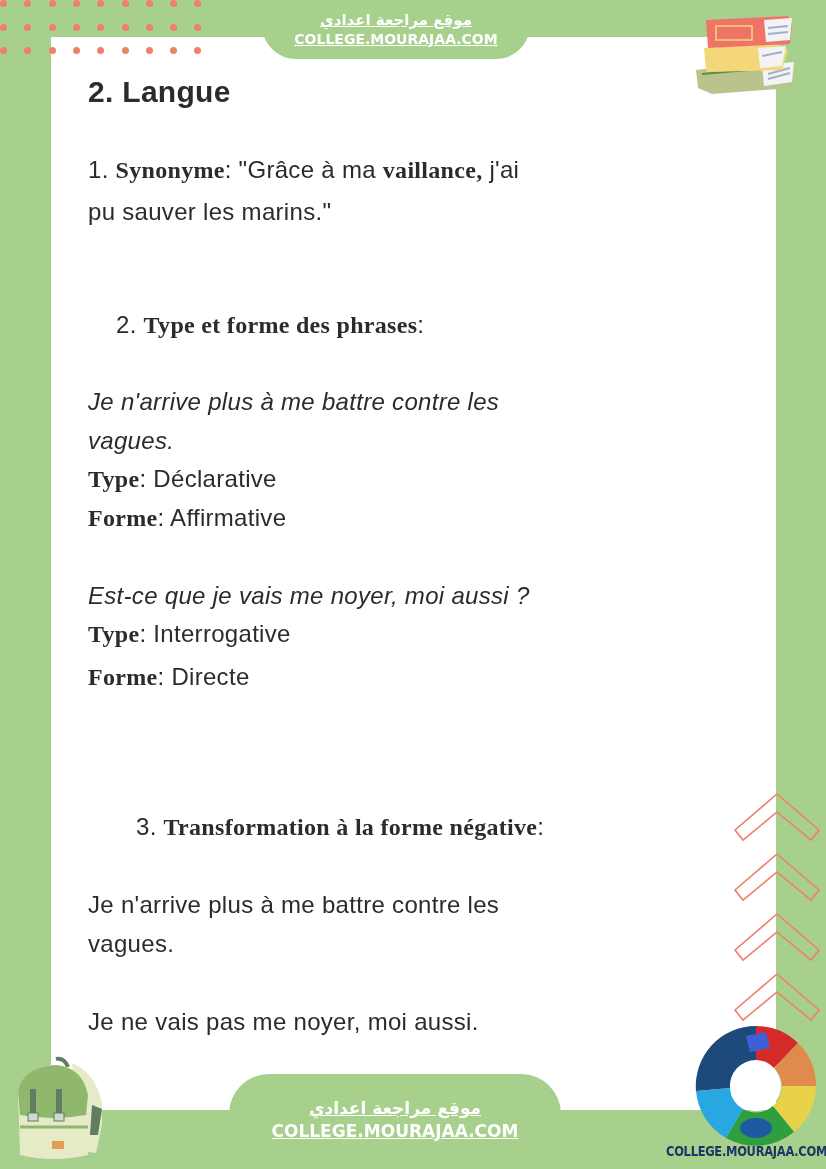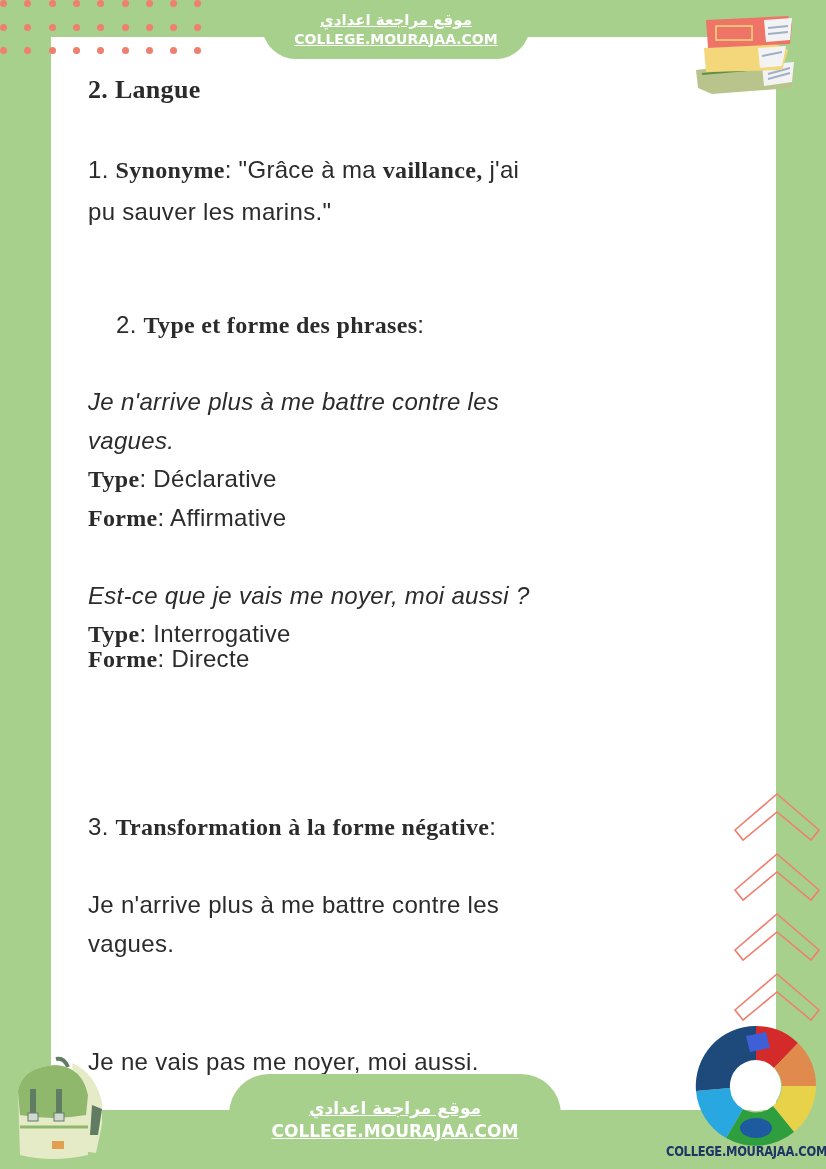--- a/index.html
+++ b/index.html
@@ -13,21 +13,21 @@
   .tab .ar{display:block;text-decoration:underline;direction:rtl;}
   .tab .en{display:block;text-decoration:underline;}
   .tab-top .ar{font-size:15px;margin-top:10px;line-height:20px;}
   .tab-top .en{font-size:14px;line-height:18px;}
   .tab-bottom .ar{font-size:17px;margin-top:22px;line-height:24px;}
   .tab-bottom .en{font-size:17px;line-height:22px;}
   .content{position:absolute;left:88px;top:0;width:640px;color:#2b2b2b;font-family:"Liberation Sans",sans-serif;font-size:24px;}
   .line{position:absolute;left:0;white-space:nowrap;letter-spacing:0.3px;}
   .b{font-weight:bold;font-family:Liberation Serif, serif;}
   .i{font-style:italic;}
-  .h{font-size:26px;font-weight:bold;font-family:Liberation Serif, serif;}
+  .h{font-size:30px;font-weight:bold;}
   .books{position:absolute;left:692px;top:10px;width:112px;height:85px;}
   .bag{position:absolute;left:12px;top:1055px;width:90px;height:110px;}
   .wheel{position:absolute;left:693px;top:1023px;width:126px;height:126px;}
   .chev{position:absolute;left:733px;top:790px;width:90px;height:250px;}
   .brand{position:absolute;left:666px;top:1144px;width:160px;text-align:center;font-family:"DejaVu Sans",sans-serif;font-weight:bold;font-size:11.5px;color:#1f3566;letter-spacing:-0.3px;transform:scaleY(1.2);}
 </style>
 </head>
 <body>
 
 <div class="page"></div>
@@ -101,30 +101,30 @@
     <span class="b">Type</span><span>: Déclarative</span>
   </div>
   <div class="line" style="top:504px;">
     <span class="b">Forme</span><span>: Affirmative</span>
   </div>
 
   <div class="line i" style="top:582px;text-align:right;">Est-ce que je vais me noyer, moi aussi ?</div>
   <div class="line" style="top:620px;">
     <span class="b">Type</span><span>: Interrogative</span>
   </div>
-  <div class="line" style="top:645px;">
+  <div class="line" style="top:663px;">
     <span class="b">Forme</span><span>: Directe</span>
   </div>
 
-  <div class="line" style="top:813px;">
+  <div class="line" style="top:813px;margin-left:48px;">
     <span>3. </span><span class="b">Transformation à la forme négative</span><span>:</span>
   </div>
   <div class="line" style="top:891px;">Je n'arrive plus à me battre contre les</div>
   <div class="line" style="top:930px;">vagues.</div>
-  <div class="line" style="top:1048px;text-align:center;">Je ne vais pas me noyer, moi aussi.</div>
+  <div class="line" style="top:1008px;text-align:center;">Je ne vais pas me noyer, moi aussi.</div>
 </div>
 
 <svg class="chev" viewBox="0 0 90 250">
   <g fill="none" stroke="#ef7f6e" stroke-width="1.6">
     <path d="M2 40 L44 4 L86 40 L78 50 L44 22 L10 50 Z"></path>
     <path d="M2 100 L44 64 L86 100 L78 110 L44 82 L10 110 Z"></path>
     <path d="M2 160 L44 124 L86 160 L78 170 L44 142 L10 170 Z"></path>
     <path d="M2 220 L44 184 L86 220 L78 230 L44 202 L10 230 Z"></path>
   </g>
 </svg>

